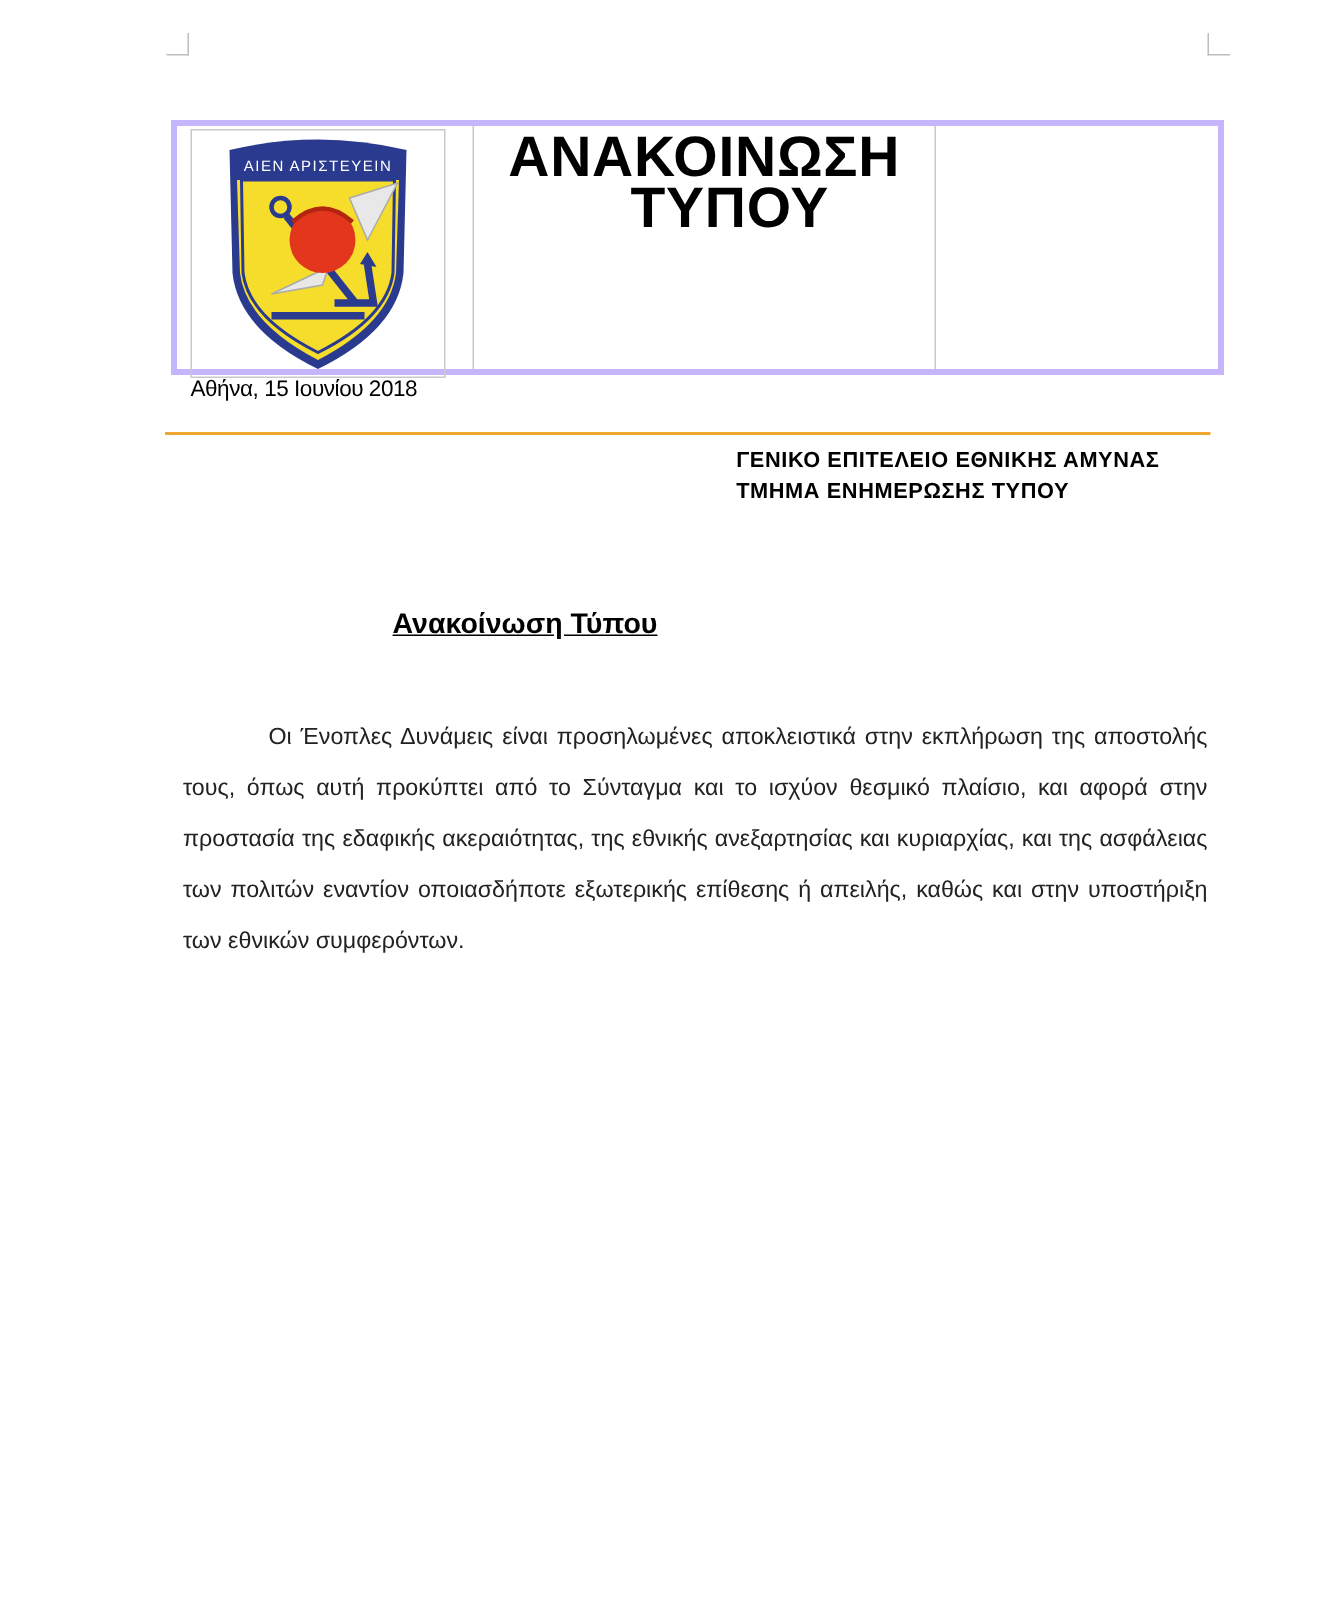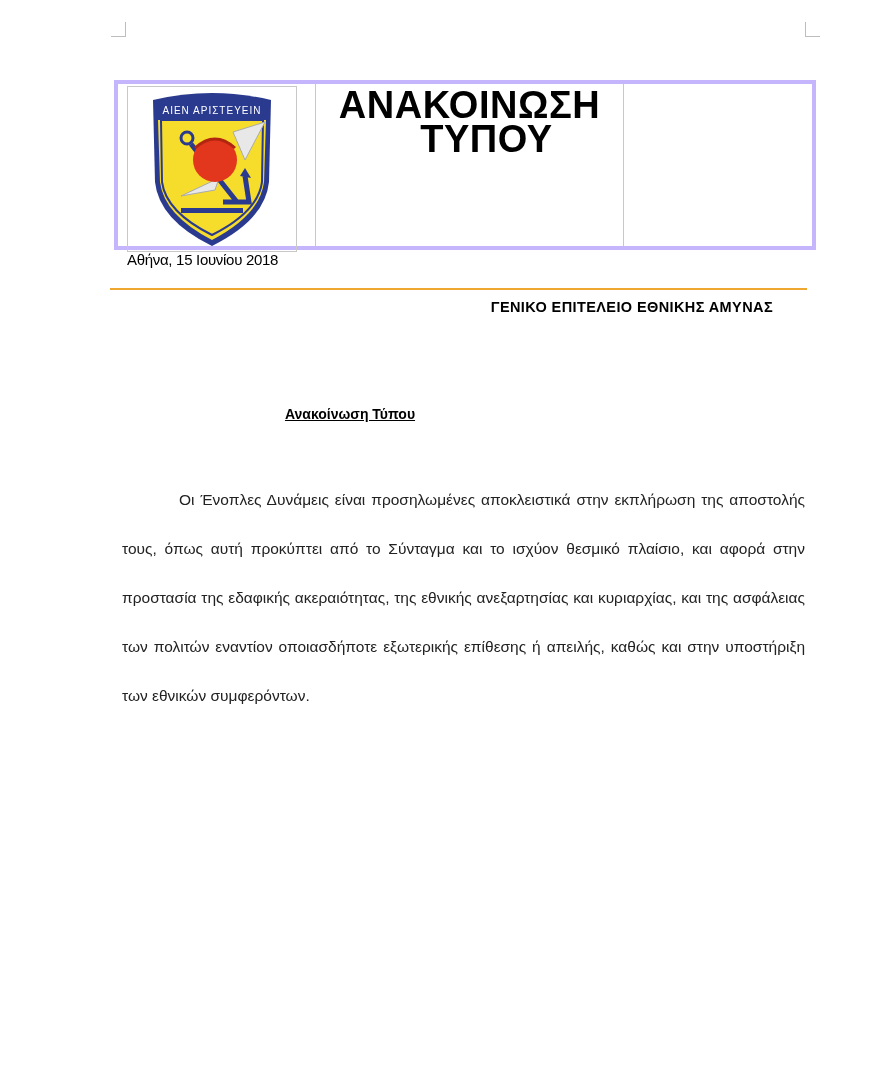--- a/index.html
+++ b/index.html
@@ -19,24 +19,24 @@
                   line-height: 34px; letter-spacing: 0.5px; display: block; }
     .title-line.l2 { padding-left: 34px; }
     .cell-logo { flex: 1; position: relative; }
 
     .date { position: absolute; left: 127px; top: 251px; font-size: 15px; letter-spacing: -0.3px; }
     .rule { position: absolute; left: 110px; top: 288px; width: 697px; height: 2px; background: #f0a732; }
 
     .org { position: absolute; right: 107px; top: 297px; text-align: left; font-weight: bold; font-size: 14.5px;
            line-height: 21px; letter-spacing: 0.4px; }
 
-    .subtitle { position: absolute; left: 0; width: 700px; top: 406px; text-align: center; font-size: 14px;
+    .subtitle { position: absolute; left: 0; width: 700px; top: 406px; text-align: center; font-size: 19px;
                 font-weight: bold; text-decoration: underline; }
 
-    .body-text { position: absolute; left: 122px; top: 475px; width: 683px; font-size: 15.5px; line-height: 49px;
+    .body-text { position: absolute; left: 122px; top: 475px; width: 683px; font-size: 15.5px; line-height: 34px;
                  text-align: justify; color: #222; }
     .body-text p { margin: 0; text-indent: 57px; }
   </style>
 </head>
 <body>
 
 <div class="corner corner-tl"></div>
 <div class="corner corner-tr"></div>
 
 <div class="header-table">
@@ -62,19 +62,20 @@
     <span class="title-line">ΑΝΑΚΟΙΝΩΣΗ</span>
     <span class="title-line l2">ΤΥΠΟΥ</span>
   </div>
 </div>
 
 <div class="date">Αθήνα,  15 Ιουνίου 2018</div>
 <div class="rule"></div>
 
 <div class="org">
   <div>ΓΕΝΙΚΟ ΕΠΙΤΕΛΕΙΟ ΕΘΝΙΚΗΣ ΑΜΥΝΑΣ</div>
+  <div>ΤΜΗΜΑ ΕΝΗΜΕΡΩΣΗΣ ΤΥΠΟΥ</div>
 </div>
 
 <div class="subtitle">Ανακοίνωση Τύπου</div>
 
 <div class="body-text">
   <p>Οι Ένοπλες Δυνάμεις είναι προσηλωμένες αποκλειστικά στην εκπλήρωση της αποστολής τους, όπως αυτή προκύπτει από το Σύνταγμα και το ισχύον θεσμικό πλαίσιο, και αφορά στην προστασία της εδαφικής ακεραιότητας, της εθνικής ανεξαρτησίας και κυριαρχίας, και της ασφάλειας των πολιτών εναντίον οποιασδήποτε εξωτερικής επίθεσης ή απειλής, καθώς και στην υποστήριξη των εθνικών συμφερόντων.</p>
 </div>
 
 </body></html>

